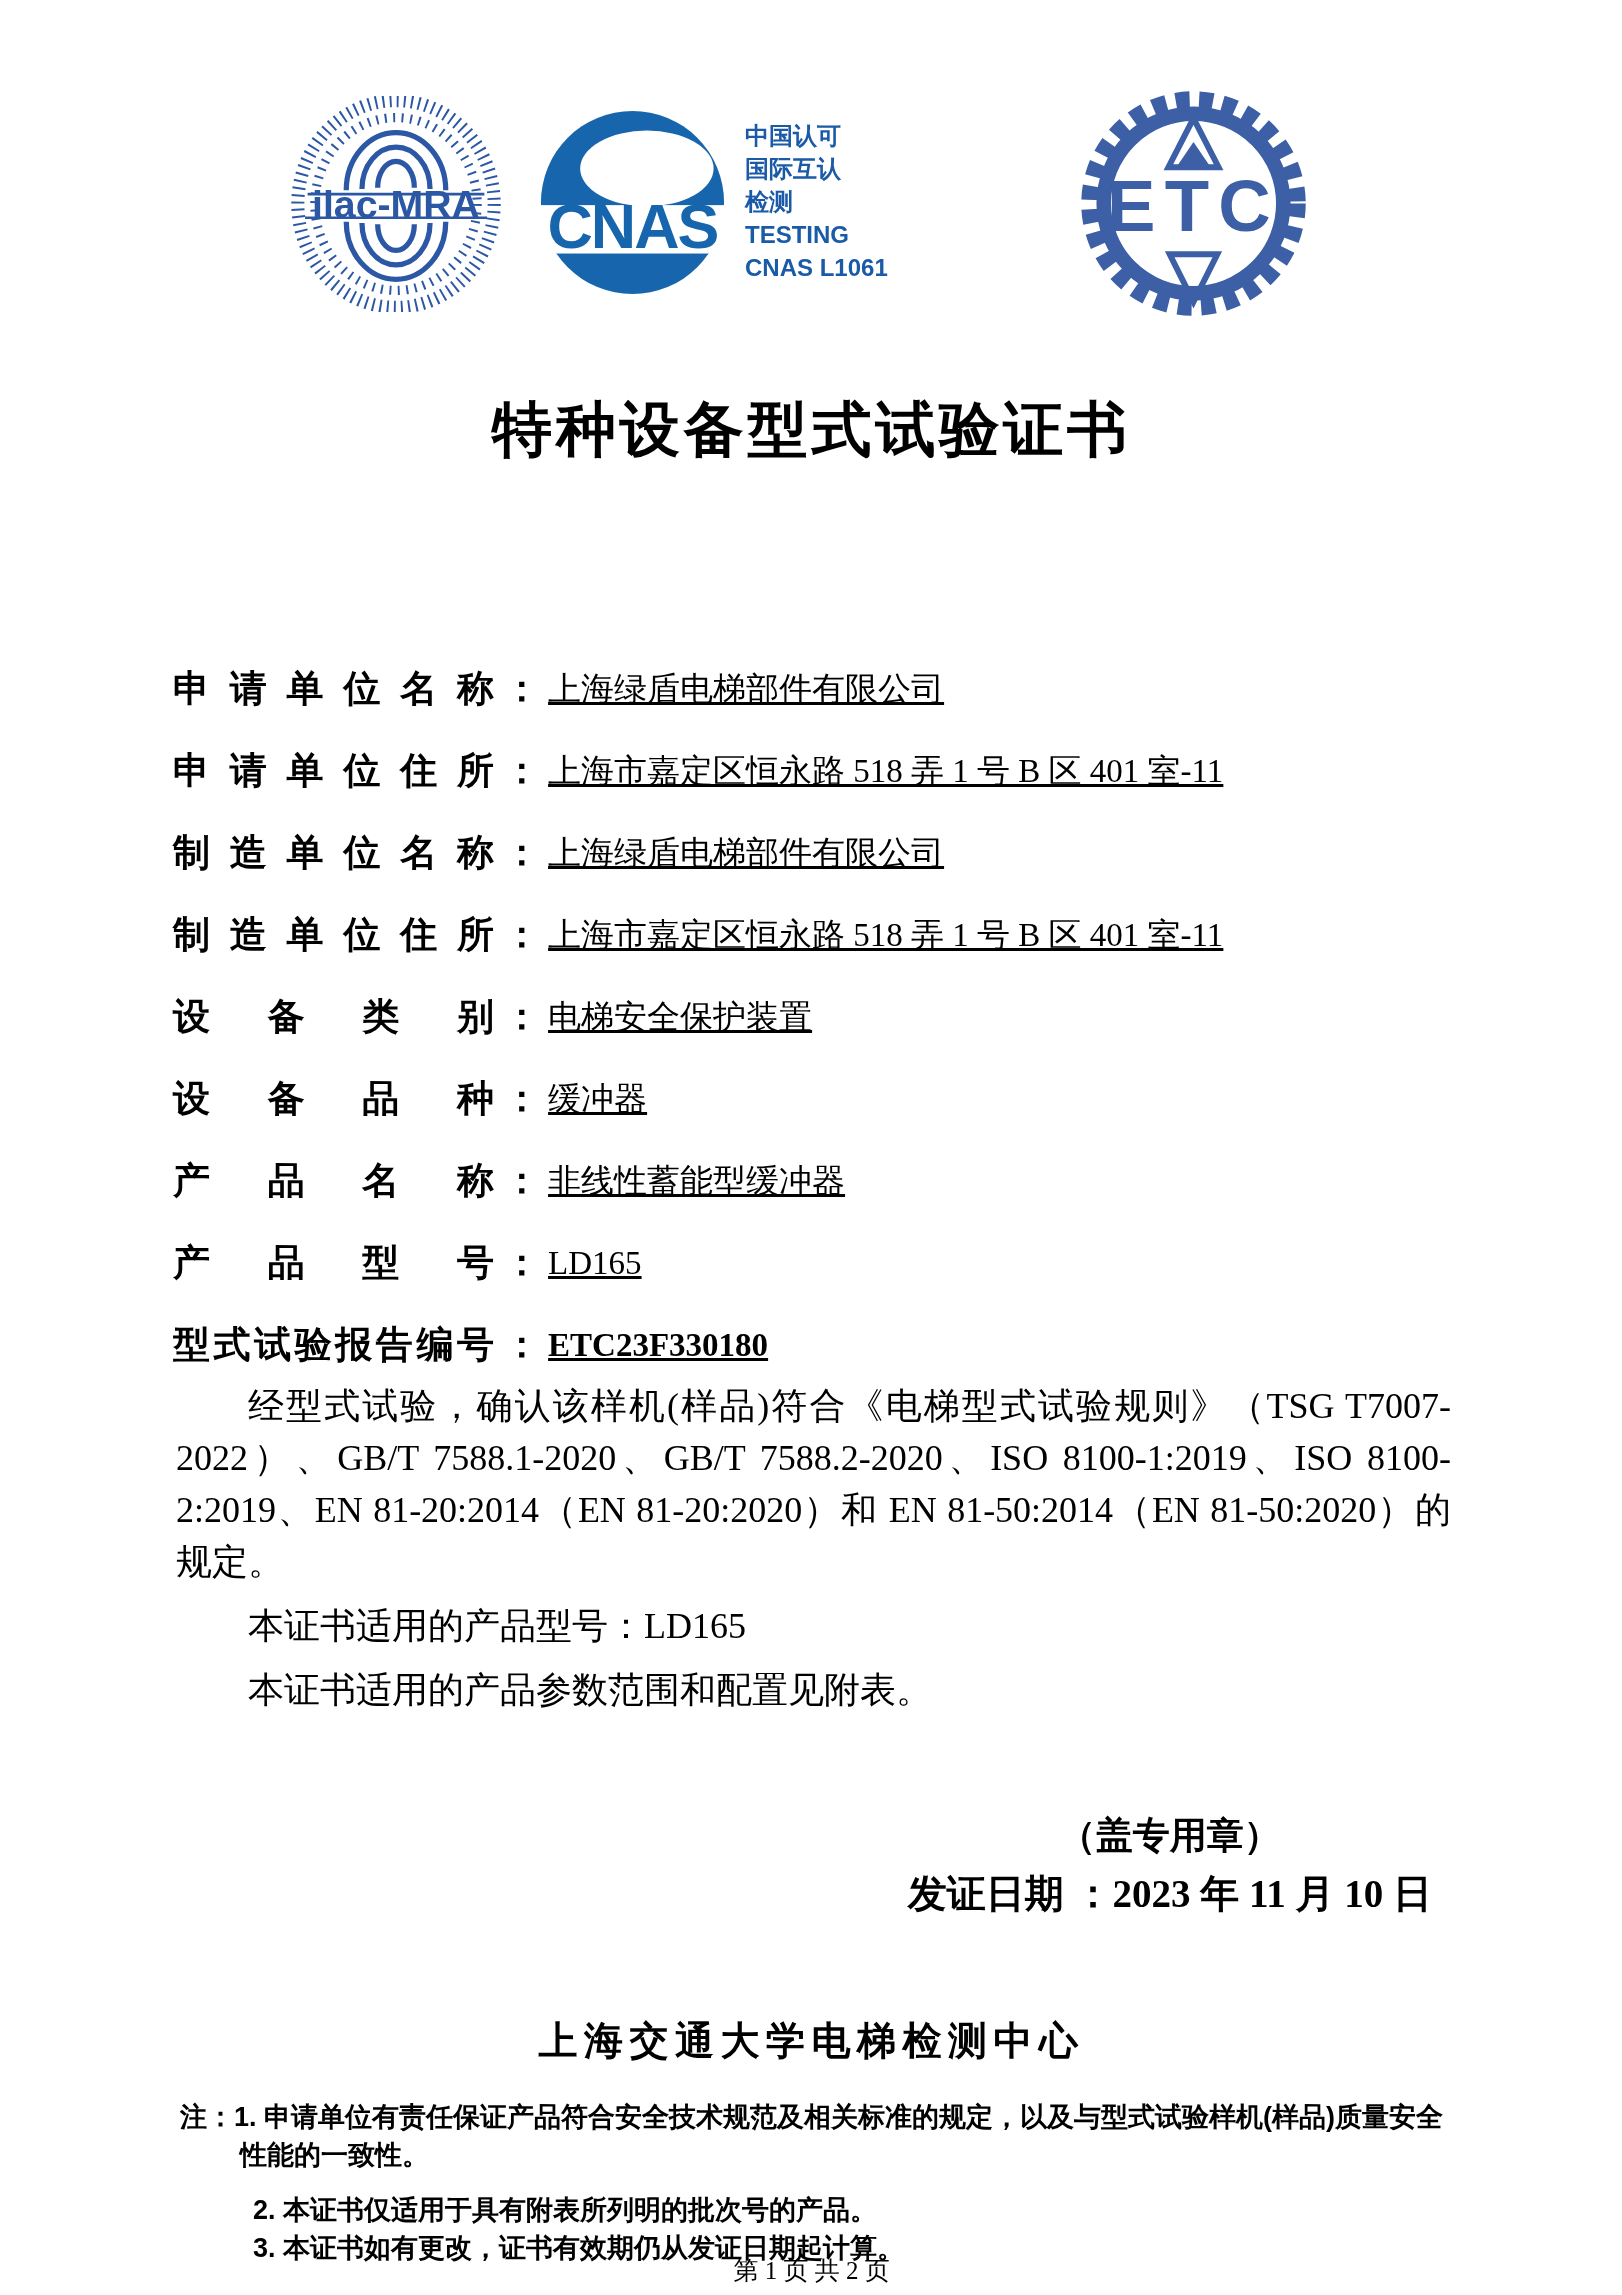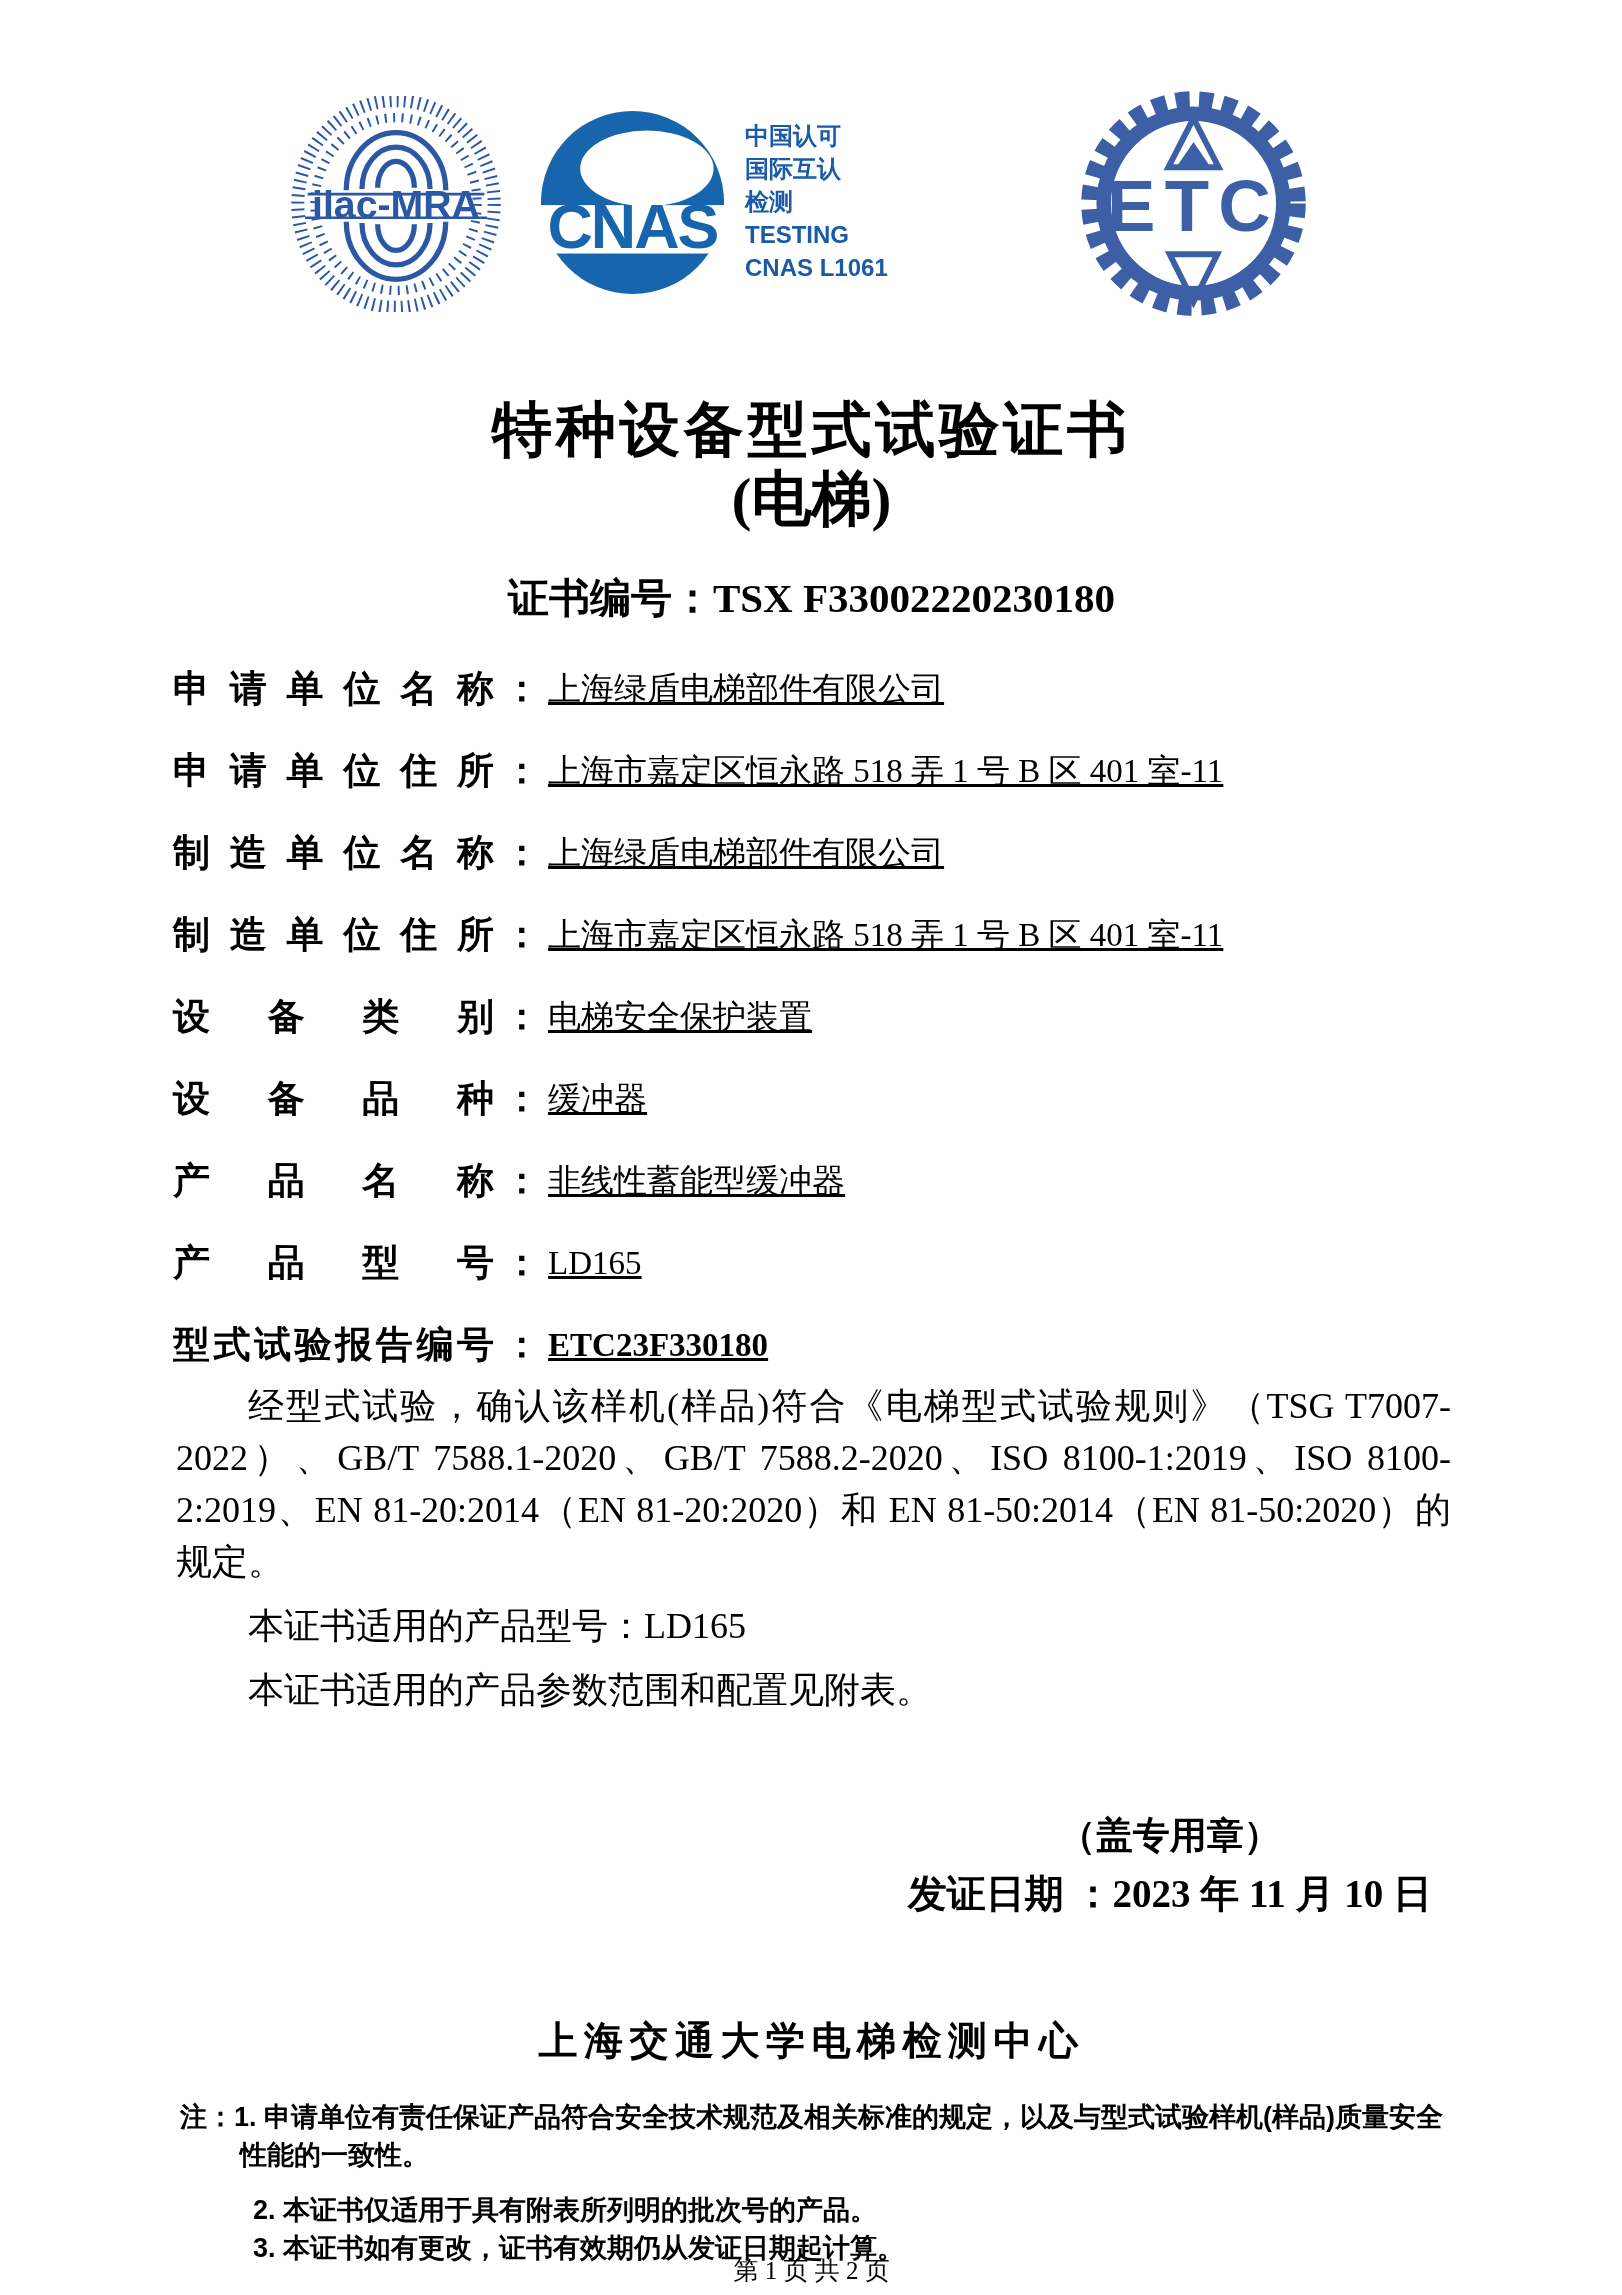--- a/index.html
+++ b/index.html
@@ -99,25 +99,21 @@
       </g>
       <circle cx="181" cy="181" r="124" fill="#ffffff"></circle>
       <text x="181" y="222" text-anchor="middle" fill="#3c5fa6" font-size="110" font-weight="bold" font-family="Liberation Sans, DejaVu Sans, sans-serif" letter-spacing="14">ETC</text>
       <path d="M181 52 L219 126 L143 126 Z" stroke="#3c5fa6" stroke-width="9" fill="none"></path>
       <path d="M181 88 L207 126 L155 126 Z" fill="#3c5fa6"></path>
       <path d="M145 258 L217 258 L181 330 Z" stroke="#3c5fa6" stroke-width="9" fill="none"></path>
     </svg>
   </div>
 
   <div class="title-line1">特种设备型式试验证书</div>
-  <div class="title-line2">(电梯)</div>
-
-  <div class="cert-no">
-    <span>证书编号：</span><span>TSX F33002220230180</span>
-  </div>
+
 
   <div id="fields">
       <div class="field-row">
         <span class="field-label">
           <span>申</span>
           <span>请</span>
           <span>单</span>
           <span>位</span>
           <span>名</span>
           <span>称</span>

